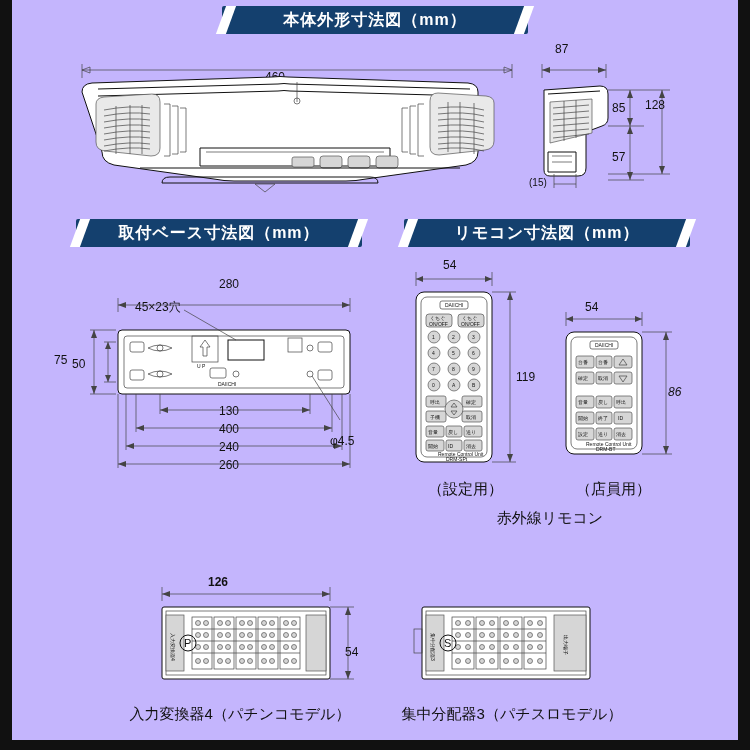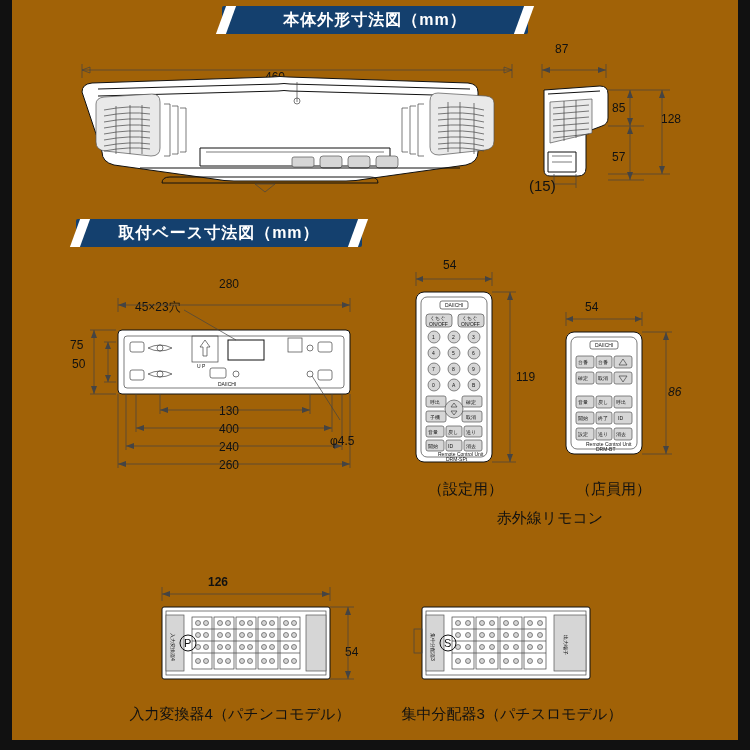--- a/index.html
+++ b/index.html
@@ -3,21 +3,21 @@
 <meta charset="utf-8">
 <style>
   html,body{margin:0;padding:0;}
   body{
     width:750px;height:750px;
     background:#ffffff;
     font-family:"Liberation Sans", sans-serif;
     color:#111;
     overflow:hidden;
   }
-  .page{position:relative;width:750px;height:750px;background:#a16207;}
+  .page{position:relative;width:750px;height:750px;background:#c4b5fd;}
 
   
   .rail{position:absolute;top:0;bottom:0;width:12px;background:#111;}
   .rail.left{left:0;}
   .rail.right{right:0;}
   .rail-bottom{position:absolute;left:0;right:0;bottom:0;height:10px;background:#111;}
 
   
   .banner{
     position:absolute;
@@ -184,22 +184,22 @@
       <path d="M142 118 l-3 -8 l6 0 z" fill="#444"></path>
 
       <line class="ln-thin" x1="34" y1="118" x2="34" y2="132"></line>
       <line class="ln-thin" x1="56" y1="118" x2="56" y2="132"></line>
       <line class="ln-thin" x1="34" y1="128" x2="56" y2="128"></line>
     </svg>
   </div>
 
   <div class="dim-text" style="left:612px;top:101px;">85</div>
   <div class="dim-text" style="left:612px;top:150px;">57</div>
-  <div class="dim-text" style="left:645px;top:112px;margin-left:16px;">128</div>
-  <div class="dim-text" style="left:529px;top:177px;font-size:15px;">(15)</div>
+  <div class="dim-text" style="left:645px;top:98px;">128</div>
+  <div class="dim-text" style="left:529px;top:177px;font-size:10px;">(15)</div>
 
   <div class="banner" style="left:76px;top:219px;width:286px;">
     <span>取付ベース寸法図（mm）</span>
   </div>
 
   <div class="dim-text" style="left:219px;top:277px;">280</div>
   <div class="dim-text" style="left:135px;top:299px;">45×23穴</div>
 
   <div class="blk" style="left:60px;top:290px;">
     <svg width="320" height="210" viewBox="0 0 320 210">
@@ -270,28 +270,31 @@
       <line class="ln-thin" x1="58" y1="104" x2="58" y2="178"></line>
       <line class="ln-thin" x1="290" y1="104" x2="290" y2="178"></line>
       <line class="ln-thin" x1="58" y1="174" x2="290" y2="174"></line>
       <path d="M58 174 l8 -3 l0 6 z" fill="#444"></path>
       <path d="M290 174 l-8 -3 l0 6 z" fill="#444"></path>
 
       <line class="ln-thin" x1="252" y1="86" x2="280" y2="130"></line>
     </svg>
   </div>
 
-  <div class="dim-text" style="left:54px;top:338px;margin-left:16px;">75</div>
+  <div class="dim-text" style="left:54px;top:353px;">75</div>
   <div class="dim-text" style="left:72px;top:357px;">50</div>
   <div class="dim-text" style="left:219px;top:404px;">130</div>
   <div class="dim-text" style="left:219px;top:422px;">400</div>
   <div class="dim-text" style="left:219px;top:440px;">240</div>
   <div class="dim-text" style="left:219px;top:458px;">260</div>
   <div class="dim-text" style="left:330px;top:434px;">φ4.5</div>
 
+  <div class="banner" style="left:404px;top:219px;width:286px;">
+    <span>リモコン寸法図（mm）</span>
+  </div>
 
   <div class="dim-text" style="left:443px;top:258px;">54</div>
   <div class="dim-text" style="left:585px;top:300px;">54</div>
   <div class="dim-text" style="left:516px;top:370px;">119</div>
   <div class="dim-text" style="left:668px;top:385px;font-style:italic;">86</div>
 
   <div class="blk" style="left:400px;top:270px;">
     <svg width="130" height="210" viewBox="0 0 130 210">
 
       <line class="ln-thin" x1="16" y1="2" x2="16" y2="16"></line>

